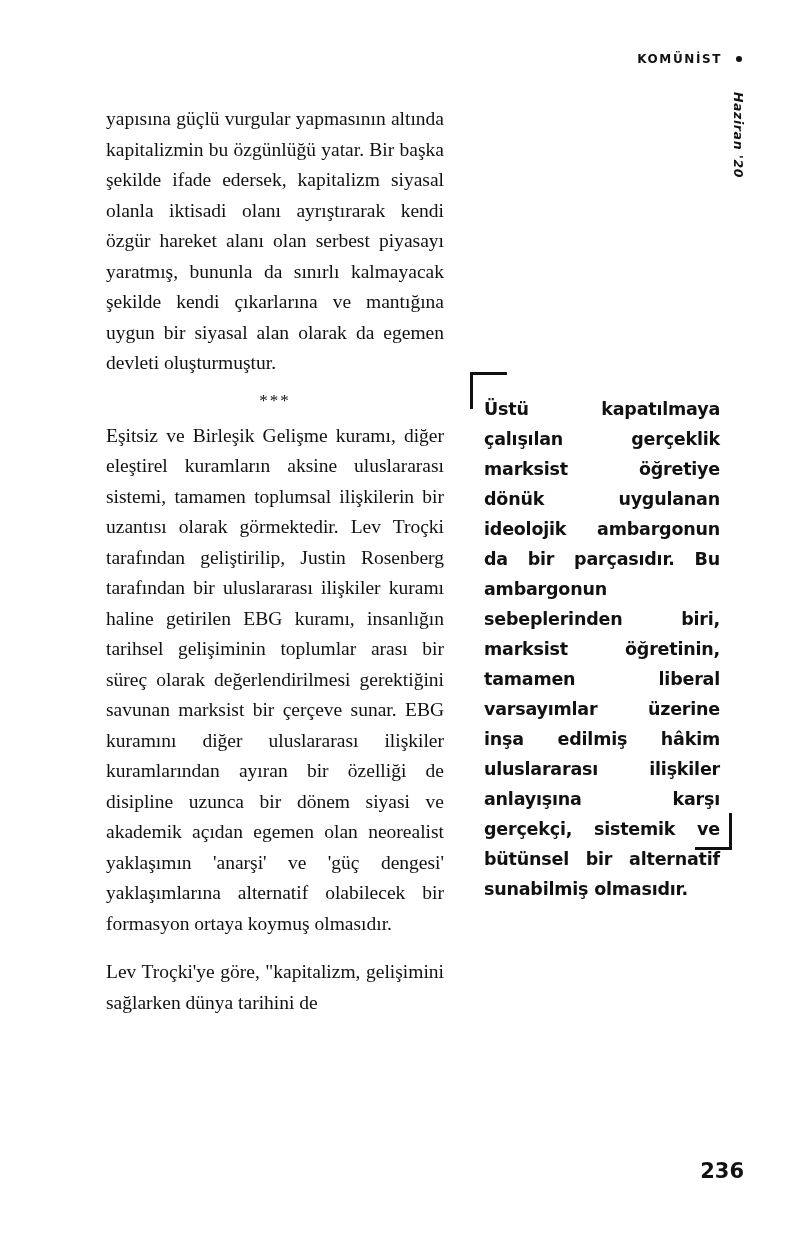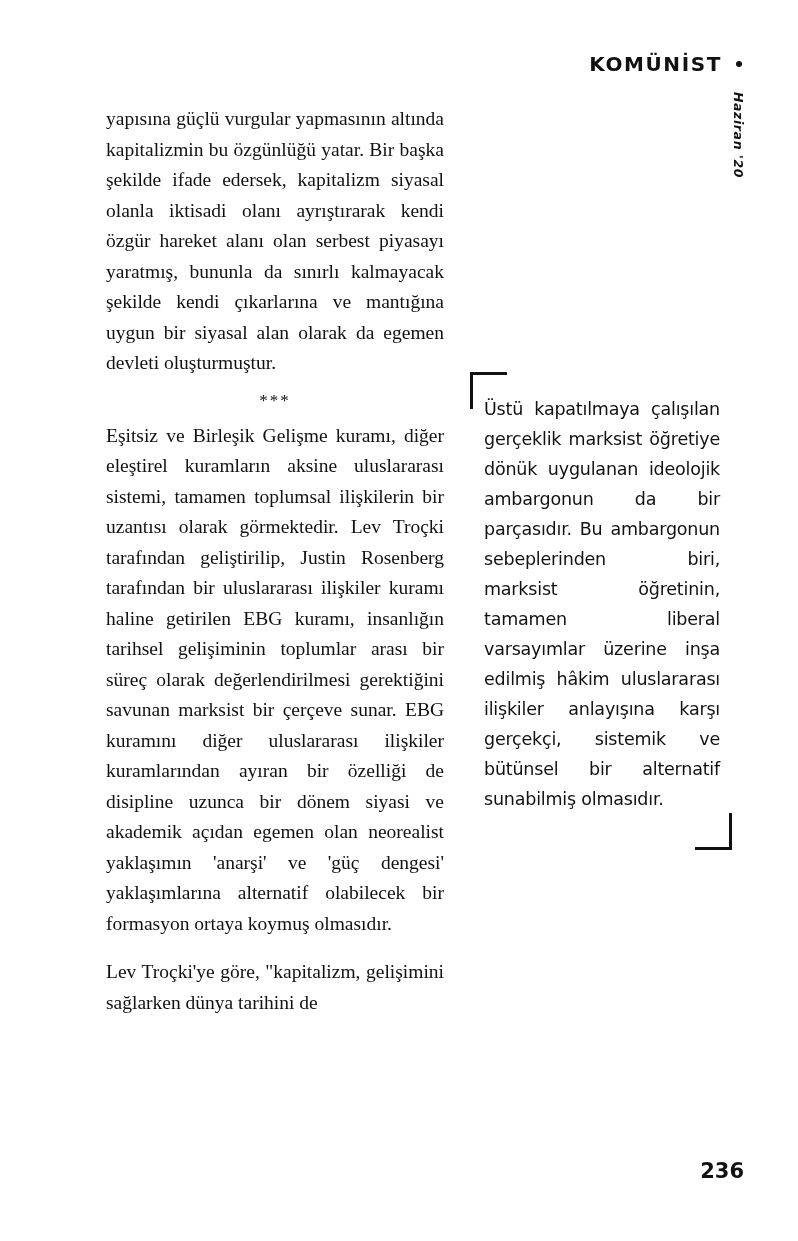--- a/index.html
+++ b/index.html
@@ -21,21 +21,21 @@
     position: absolute;
     top: 52px;
     right: 56px;
     display: flex;
     align-items: center;
     gap: 14px;
   }
   .header-title {
     font-family: "DejaVu Sans", sans-serif;
     font-weight: bold;
-    font-size: 20px;
+    font-size: 12px;
     letter-spacing: 1.6px;
     color: #111111;
   }
   .header-dot {
     width: 6px;
     height: 6px;
     background: #111111;
     border-radius: 50%;
     display: inline-block;
   }
@@ -94,20 +94,21 @@
     left: 14px;
     top: 22px;
     width: 236px;
     font-family: "DejaVu Sans", sans-serif;
     font-size: 17.5px;
     line-height: 30px;
     text-align: justify;
     text-justify: inter-word;
     letter-spacing: -0.2px;
     color: #111111;
+    font-weight: bold;
   }
   
   .bracket {
     position: absolute;
     border-color: #111111;
     border-style: solid;
   }
   .bracket-tl {
     left: 0; top: 0;
     width: 34px; height: 34px;

